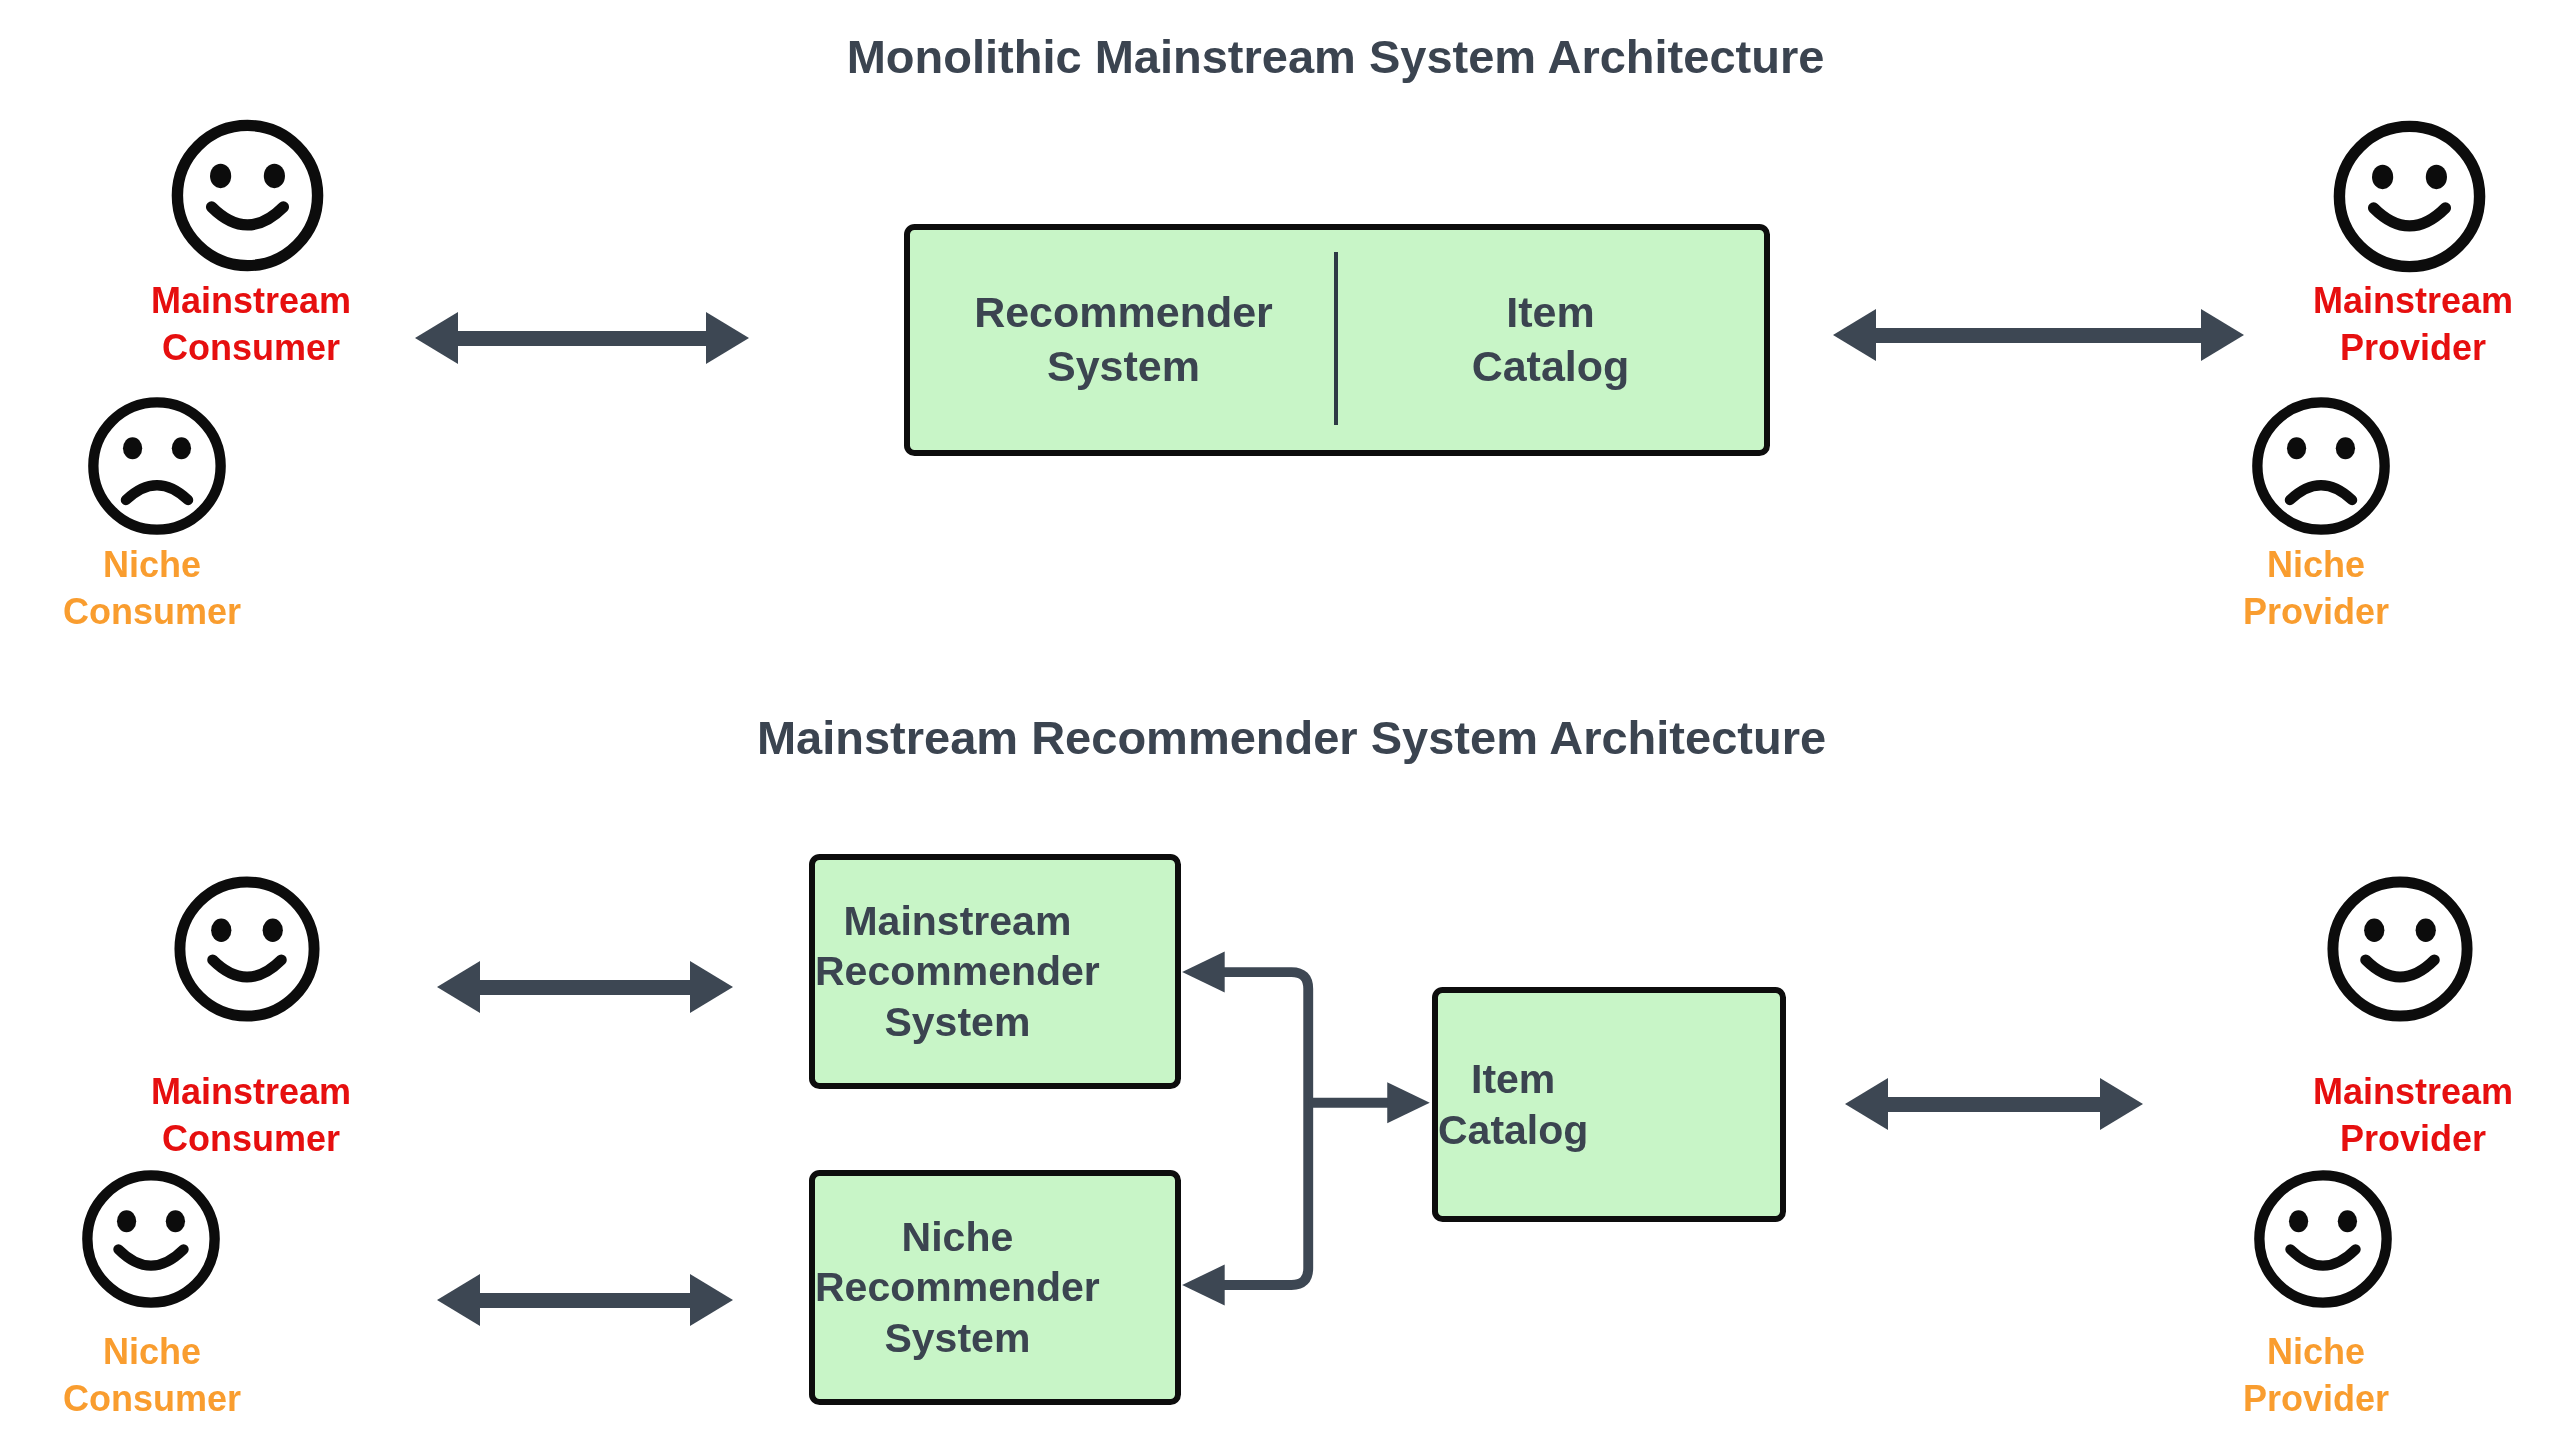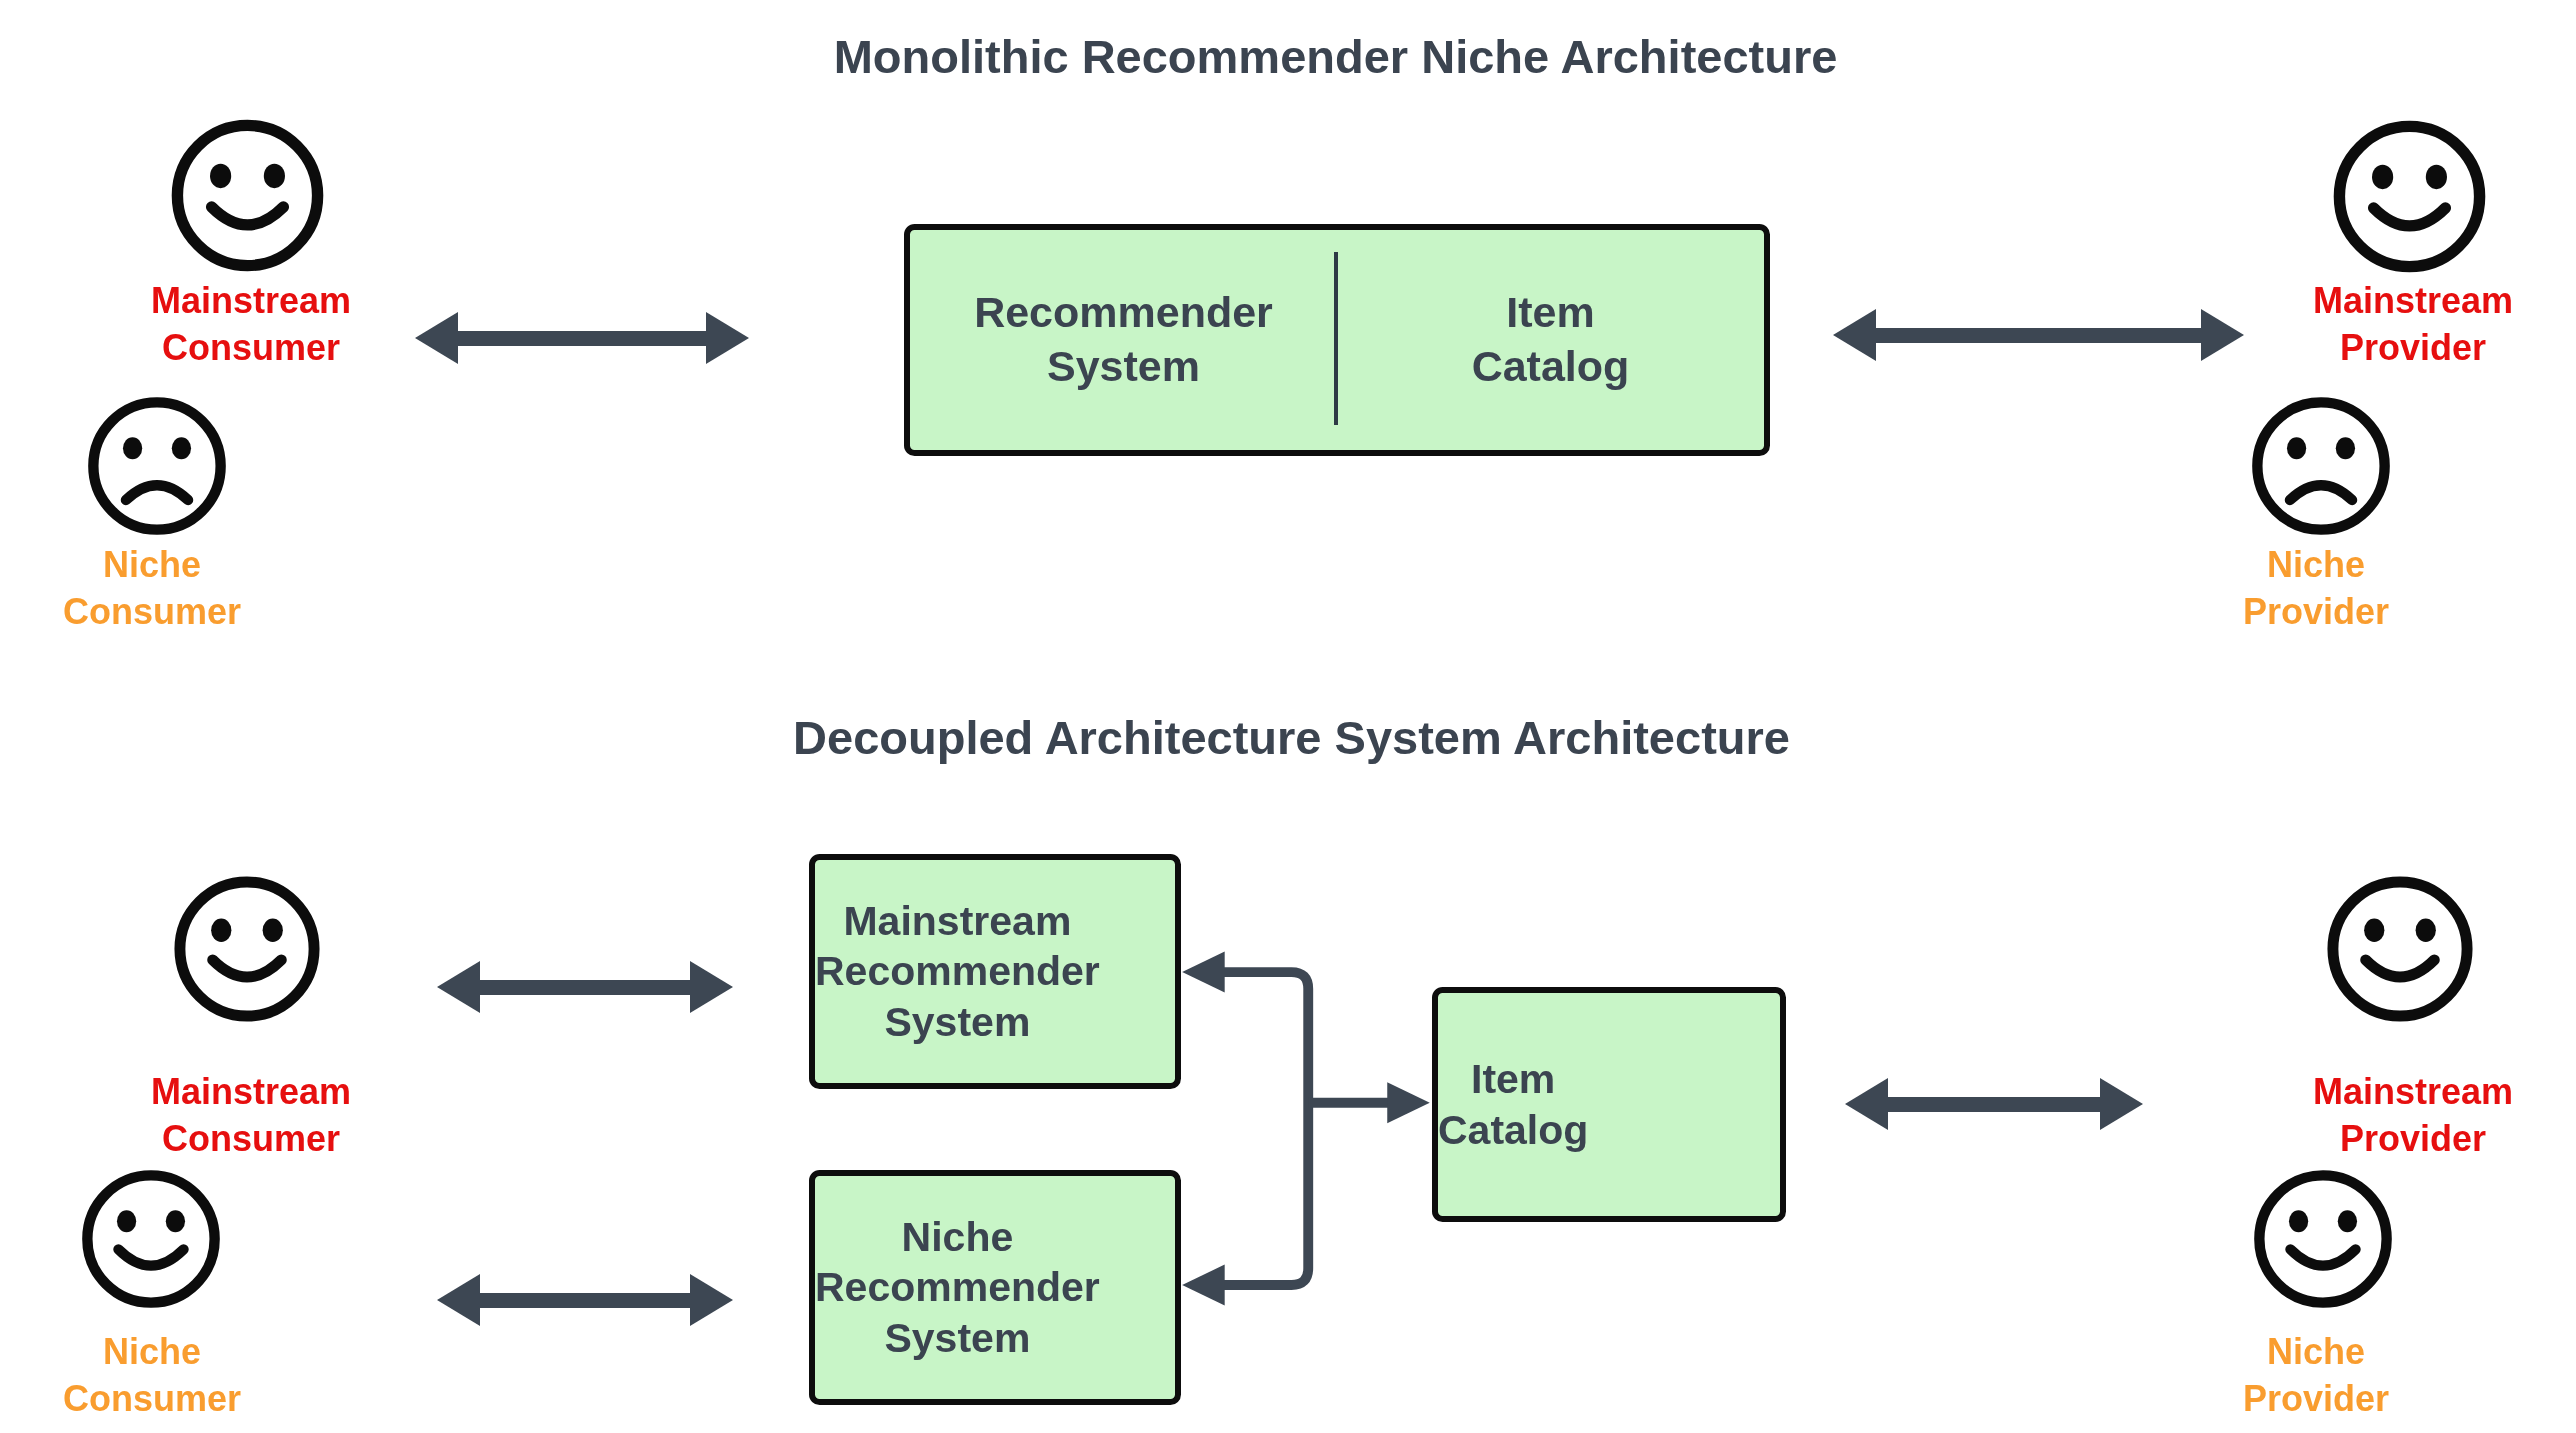--- a/index.html
+++ b/index.html
@@ -77,21 +77,21 @@
   
   .connector{position:absolute;}
   .connector path{fill:none;stroke:var(--arrow_color,#3d4753);stroke-width:13;}
   .connector polygon{fill:var(--arrow_color,#3d4753);}
 </style>
 </head>
 <body>
 
 <div id="canvas" style="--text_dark: #3b4450; --arrow_color: #3d4753; --mainstream_red: #e60f0f; --niche_orange: #f99d2f; --box_fill: #c8f5c7; --box_border: #0d0d0d;">
 
-  <div class="section-title" style="left:424px;top:29px;width:1823px;">Monolithic Recommender Niche Architecture</div>
+  <div class="section-title" style="left:424px;top:29px;width:1823px;">Monolithic Mainstream System Architecture</div>
 
   <div class="face" style="left:166px;top:114px;width:163px;height:163px;">
     <svg viewBox="0 0 100 100">
       <circle class="head" cx="50" cy="50" r="43"></circle>
       <ellipse class="eye" cx="33.5" cy="38" rx="6.5" ry="7.5"></ellipse>
       <ellipse class="eye" cx="66.5" cy="38" rx="6.5" ry="7.5"></ellipse>
       <path class="mouth" d="M28 57 Q50 79 72 57"></path>
     </svg>
   </div>
   <div class="actor-label red" style="left:61px;top:278px;width:380px;">Mainstream
@@ -143,21 +143,21 @@
     <svg viewBox="0 0 100 100">
       <circle class="head" cx="50" cy="50" r="43"></circle>
       <ellipse class="eye" cx="33.5" cy="38" rx="6.5" ry="7.5"></ellipse>
       <ellipse class="eye" cx="66.5" cy="38" rx="6.5" ry="7.5"></ellipse>
       <path class="mouth" d="M29 73 Q50 53 71 73"></path>
     </svg>
   </div>
   <div class="actor-label orange" style="left:2164px;top:542px;width:304px;">Niche
 Provider</div>
 
-  <div class="section-title" style="left:380px;top:710px;width:1823px;">Decoupled Architecture System Architecture</div>
+  <div class="section-title" style="left:380px;top:710px;width:1823px;">Mainstream Recommender System Architecture</div>
 
   <div class="face" style="left:169px;top:871px;width:156px;height:156px;">
     <svg viewBox="0 0 100 100">
       <circle class="head" cx="50" cy="50" r="43"></circle>
       <ellipse class="eye" cx="33.5" cy="38" rx="6.5" ry="7.5"></ellipse>
       <ellipse class="eye" cx="66.5" cy="38" rx="6.5" ry="7.5"></ellipse>
       <path class="mouth" d="M28 57 Q50 79 72 57"></path>
     </svg>
   </div>
   <div class="actor-label red" style="left:61px;top:1069px;width:380px;">Mainstream

